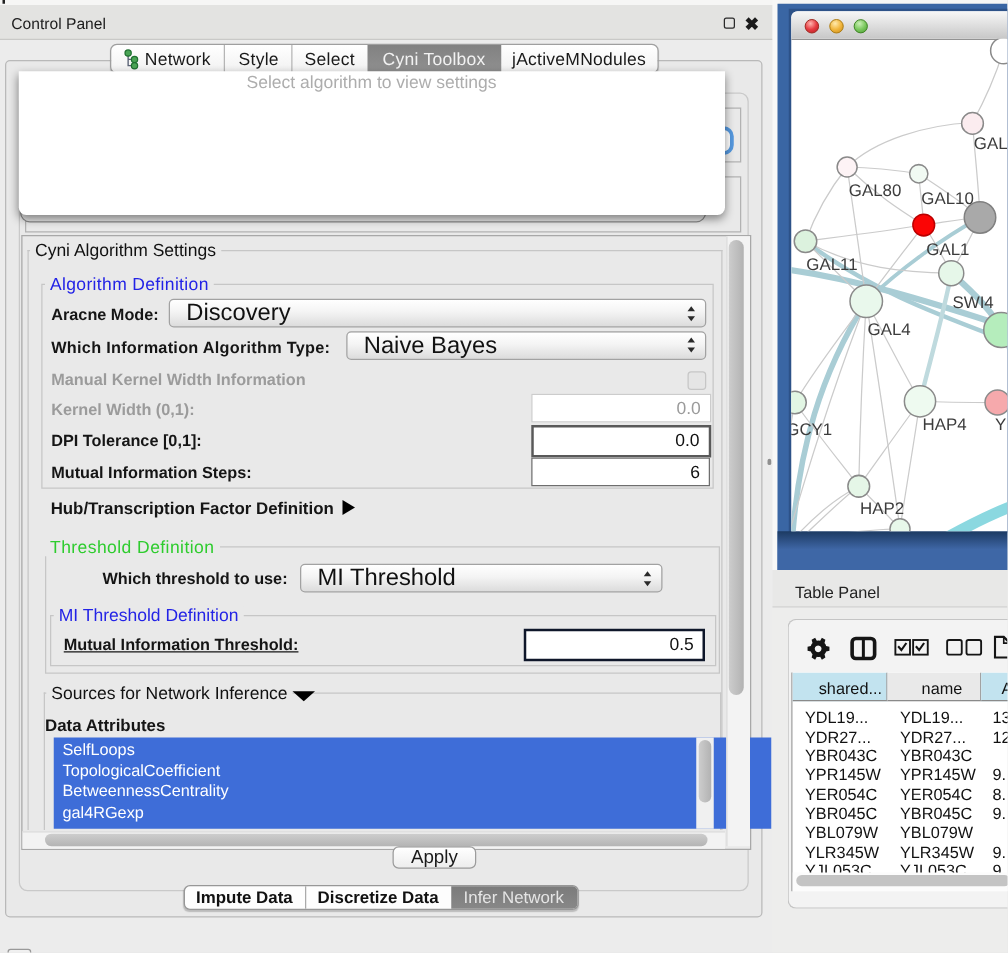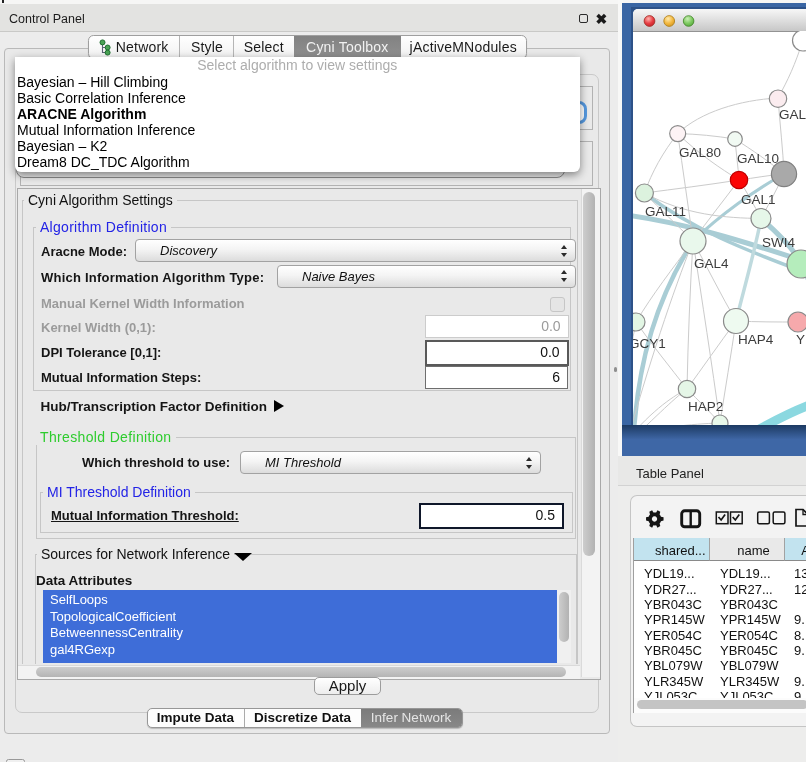--- a/index.html
+++ b/index.html
@@ -4,21 +4,21 @@
 <style>
   html,body{margin:0;padding:0;}
   body{width:806px;height:762px;position:relative;overflow:hidden;
        font-family:"Liberation Sans", sans-serif;background:#ececec;}
   .abs{position:absolute;}
   .b{font-weight:bold;}
   .lbl{position:absolute;font-weight:bold;font-size:13px;color:#151515;white-space:nowrap;}
   
   .combo{position:absolute;height:21px;border:1px solid #a2a2a2;border-radius:4px;
          background:linear-gradient(#ffffff,#f4f4f4 45%,#dcdcdc);
-         font-size:13px;color:#111;line-height:21px;padding-left:24px;white-space:nowrap;font-style:italic;}
+         font-size:19px;color:#111;line-height:21px;padding-left:13px;white-space:nowrap;}
   .step{position:absolute;right:7px;top:3.5px;width:8px;height:14px;}
   .step:before,.step:after{content:"";position:absolute;left:1px;border-left:3px solid transparent;border-right:3px solid transparent;}
   .step:before{top:1px;border-bottom:4.5px solid #2a2a2a;}
   .step:after{bottom:1px;border-top:4.5px solid #2a2a2a;}
   
   .fld{position:absolute;background:#fff;font-size:14px;color:#111;
        text-align:right;line-height:21.5px;padding-right:7px;}
   .thumbV{position:absolute;background:linear-gradient(90deg,#cdcdcd,#b2b2b2);border-radius:7px;}
   .thumbH{position:absolute;background:linear-gradient(#cdcdcd,#b4b4b4);border-radius:6px;}
   .tt{position:absolute;background:#e9e9e9;padding:0 4px;font-size:14px;line-height:15px;white-space:nowrap;}
@@ -78,21 +78,21 @@
 <div class="abs" style="left:40px;top:492px;width:531px;height:39px;border:1px solid #c6c6c6;"></div>
 <div class="tt" style="left:43px;top:485px;color:#2323e6;">MI Threshold Definition</div>
 <div class="lbl" style="left:51px;top:508px;text-decoration:underline;">Mutual Information Threshold:</div>
 <div class="fld" style="left:419px;top:503px;width:134px;border:2px solid #0f172a;">0.5</div>
 
 <div class="abs" style="left:35px;top:554px;width:540px;height:109px;border:1px solid #c6c6c6;border-bottom:none;"></div>
 <div class="tt" style="left:37px;top:547px;color:#111;">Sources for Network Inference</div>
 <div class="abs" style="left:234px;top:552.6px;width:0;height:0;border-left:9px solid transparent;border-right:9px solid transparent;border-top:8px solid #000;"></div>
 <div class="abs b" style="left:36px;top:572.5px;font-size:13.5px;color:#151515;">Data Attributes</div>
 
-<div class="abs" style="left:43px;top:590px;width:514px;height:73px;background:#3e6dd8;color:#fff;font-size:13px;line-height:16.6px;padding:2px 0 0 7px;box-sizing:border-box;">
+<div class="abs" style="left:43px;top:590px;width:574px;height:73px;background:#3e6dd8;color:#fff;font-size:13px;line-height:16.6px;padding:2px 0 0 7px;box-sizing:border-box;">
 SelfLoops<br>TopologicalCoefficient<br>BetweennessCentrality<br>gal4RGexp</div>
 <div class="abs" style="left:557px;top:590px;width:14px;height:73px;background:#f0f0f0;"></div>
 <div class="thumbV" style="left:559px;top:592px;width:10px;height:50px;"></div>
 
 <div class="abs" style="left:580.5px;top:189px;width:18px;height:488px;background:#f3f3f3;border-left:1px solid #dadada;"></div>
 <div class="thumbV" style="left:582.5px;top:192px;width:12px;height:364px;"></div>
 
 <div class="abs" style="left:18px;top:664.5px;width:562px;height:13px;background:#f3f3f3;border-top:1px solid #dadada;"></div>
 <div class="thumbH" style="left:36px;top:666.5px;width:530px;height:10px;"></div>
 
@@ -115,28 +115,20 @@
   <svg class="abs" style="left:10px;top:3px;" width="14" height="17" viewBox="0 0 14 17">
     <path d="M3.5 5.5 L3.5 13.5 L8.5 13.5 M3.5 8.5 L8.5 8.5" stroke="#5a6275" stroke-width="1.1" fill="none"></path>
     <circle cx="3.5" cy="3.4" r="2.5" fill="#4aa455" stroke="#1f7030" stroke-width="1"></circle>
     <circle cx="8.6" cy="8.5" r="2.5" fill="#4aa455" stroke="#1f7030" stroke-width="1"></circle>
     <circle cx="8.6" cy="13.6" r="2.5" fill="#4aa455" stroke="#1f7030" stroke-width="1"></circle>
   </svg>
 </div>
 
 <div class="abs" style="left:14.5px;top:57px;width:565.5px;height:115px;background:#fff;border-radius:0 0 6px 6px;box-shadow:0 3px 8px rgba(0,0,0,.45);font-size:14px;color:#000;">
   <div style="text-align:center;color:#adadad;height:16.5px;line-height:17px;">Select algorithm to view settings</div>
-  <div style="padding-left:2.5px;line-height:16px;">
-    Bayesian – Hill Climbing<br>
-    Basic Correlation Inference<br>
-    <span class="b">ARACNE Algorithm</span><br>
-    Mutual Information Inference<br>
-    Bayesian – K2<br>
-    Dream8 DC_TDC Algorithm
-  </div>
 </div>
 
 <div class="abs" style="left:613.5px;top:367px;width:3px;height:5px;background:#8f8f8f;border-radius:2px;"></div>
 
 <div class="abs" style="left:618px;top:0;width:4.5px;height:456px;background:#f8f8f7;"></div>
 <div class="abs" style="left:622.3px;top:3px;width:183.7px;height:453px;background:#3a66a4;"></div>
 
 <div class="abs" style="left:630.8px;top:7.3px;width:175.2px;height:419px;background:#2d5288;"></div>
 <div class="abs" style="left:622.3px;top:425px;width:183.7px;height:15px;background:linear-gradient(#1c3a62,#4068a8);"></div>
 <div class="abs" style="left:622.3px;top:440px;width:183.7px;height:16px;background:#3e67a6;"></div>

